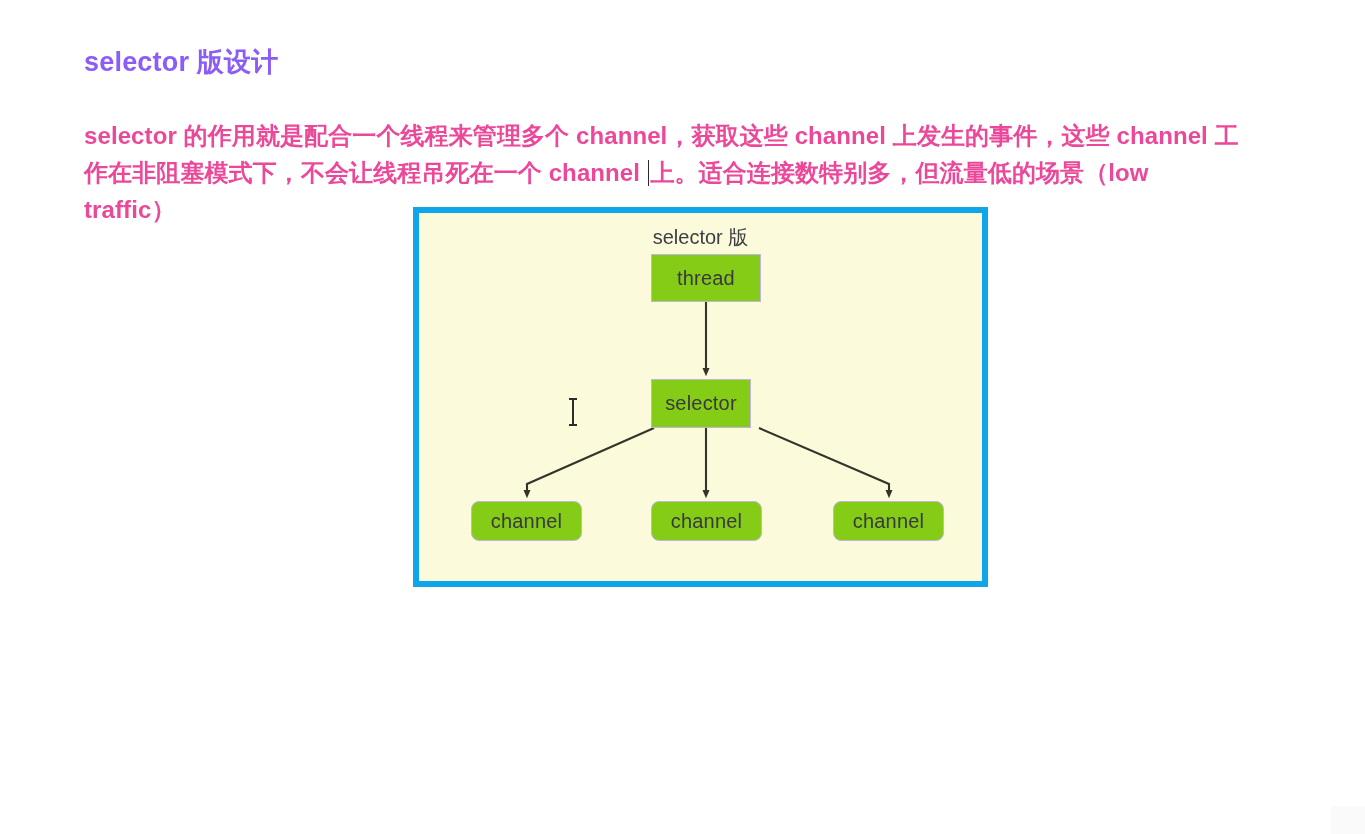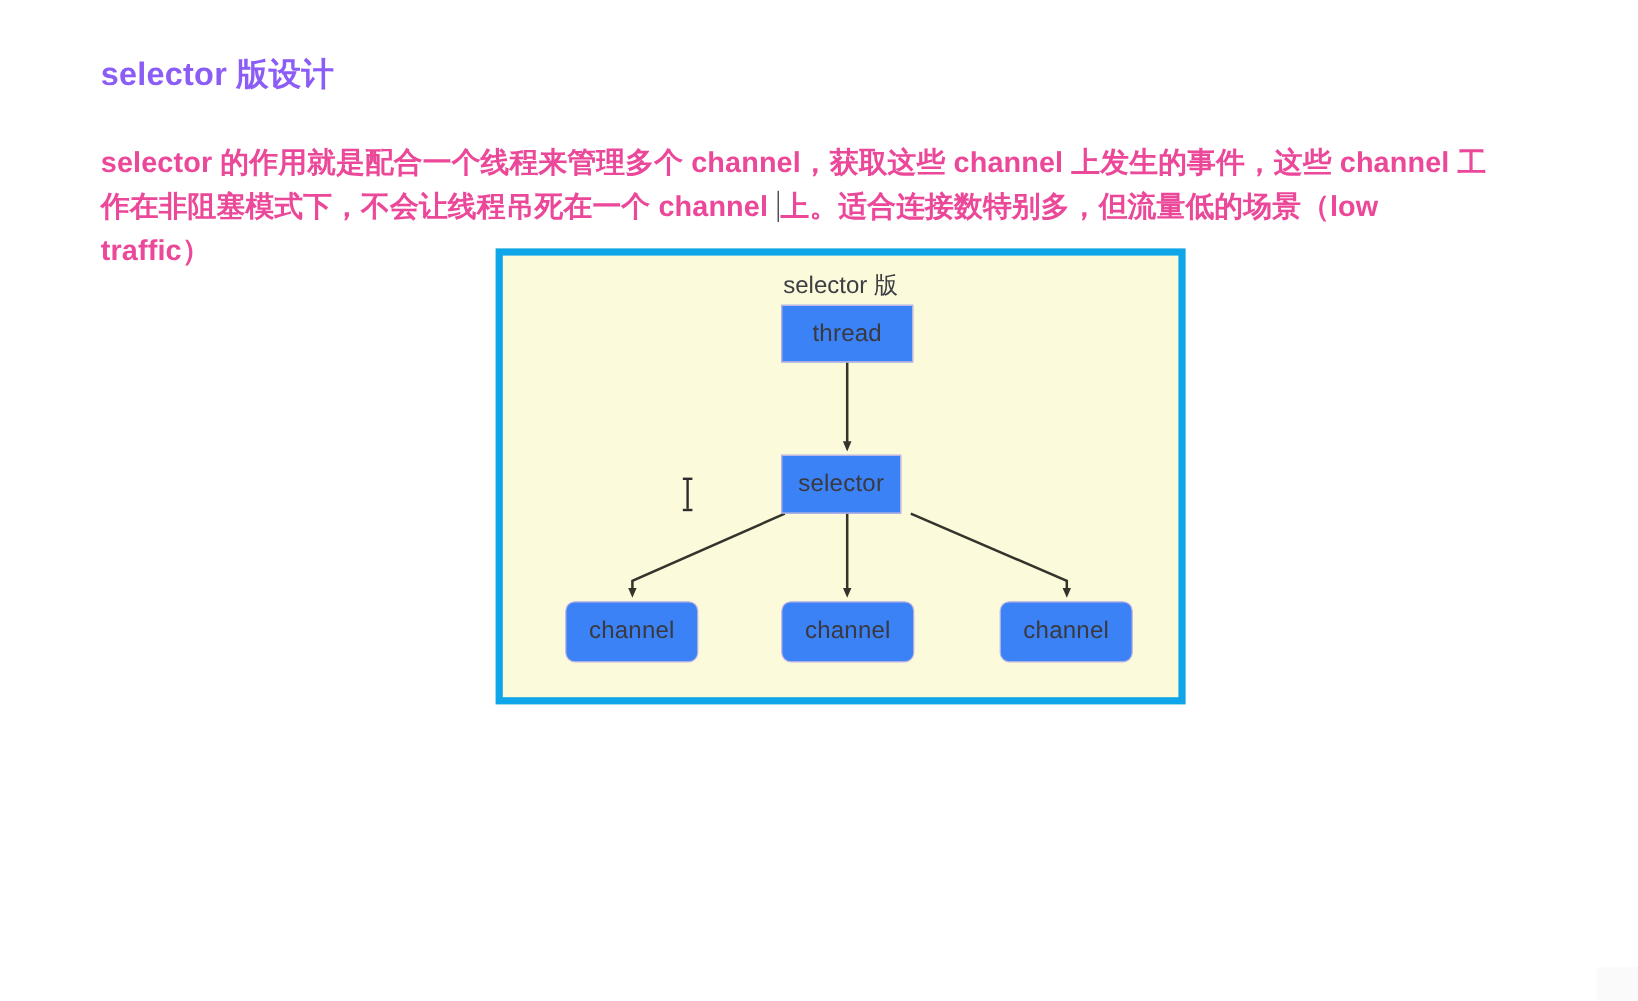--- a/index.html
+++ b/index.html
@@ -79,21 +79,21 @@
   .diagram svg.edges {
     position: absolute;
     left: 0; top: 0;
     width: 575px;
     height: 380px;
     pointer-events: none;
   }
   .node {
     position: absolute;
     box-sizing: border-box;
-    background: #3b82f6;
+    background: #84cc16;
     border: 1.6px solid #c2b4e2;
     color: #39393f;
     font-size: 20px;
     display: flex;
     align-items: center;
     justify-content: center;
     letter-spacing: 0.2px;
   }
   .node-thread {
     left: 232px;
@@ -103,21 +103,21 @@
   }
   .node-selector {
     left: 232px;
     top: 166px;
     width: 100px;
     height: 49px;
   }
   .node-channel {
     top: 288px;
     width: 111px;
-    height: 51px;
+    height: 40px;
     border-radius: 8px;
   }
   .ch-1 { left: 52px; }
   .ch-2 { left: 232px; }
   .ch-3 { left: 414px; }
 
   
   .ibeam-cursor {
     position: absolute;
     left: 569px;

